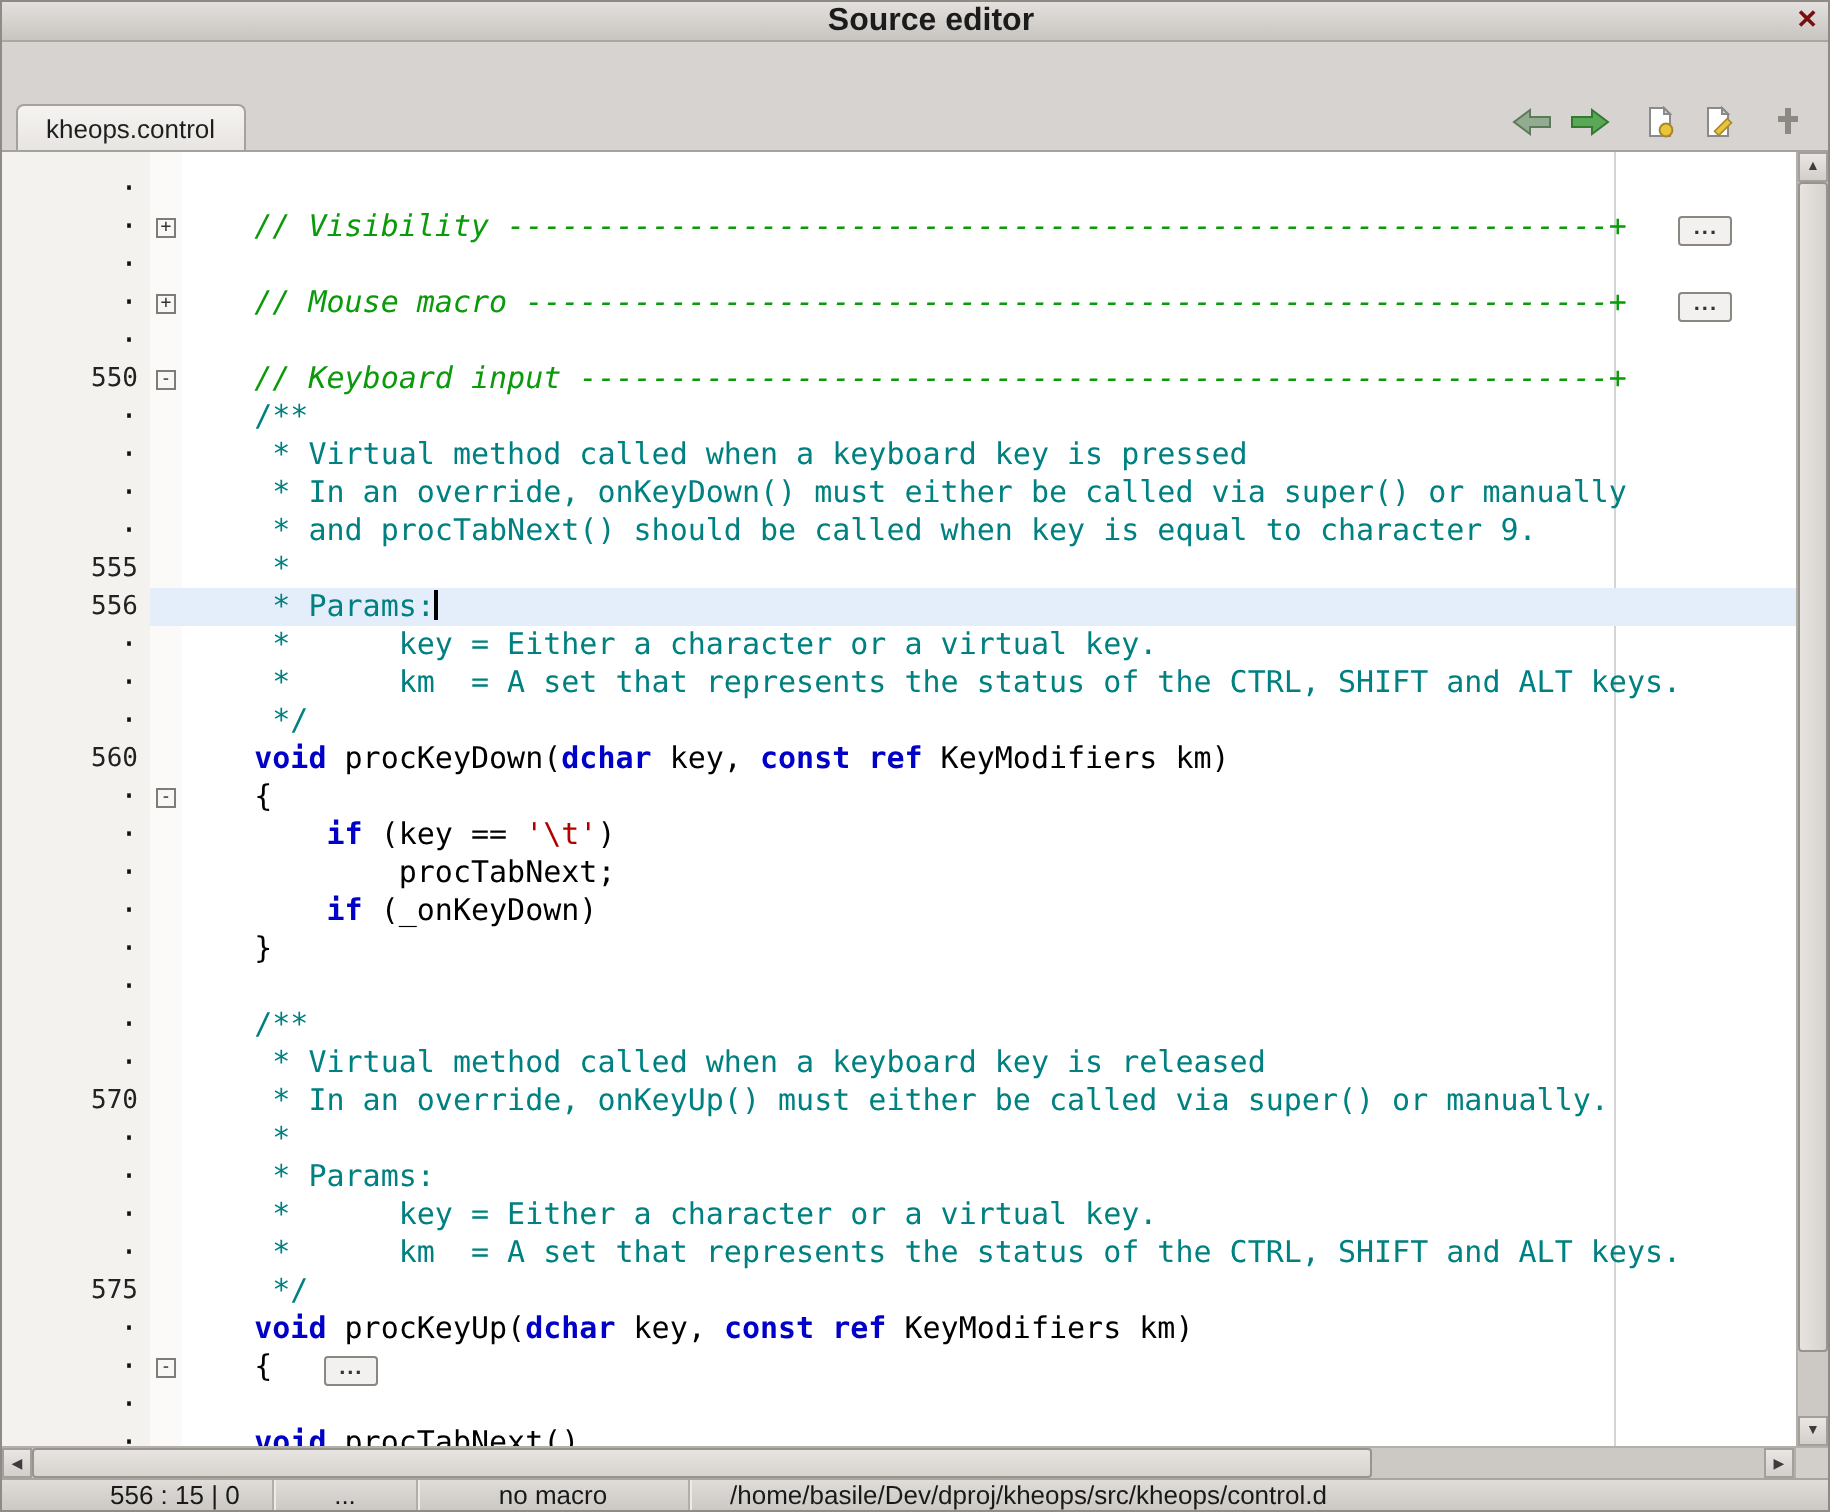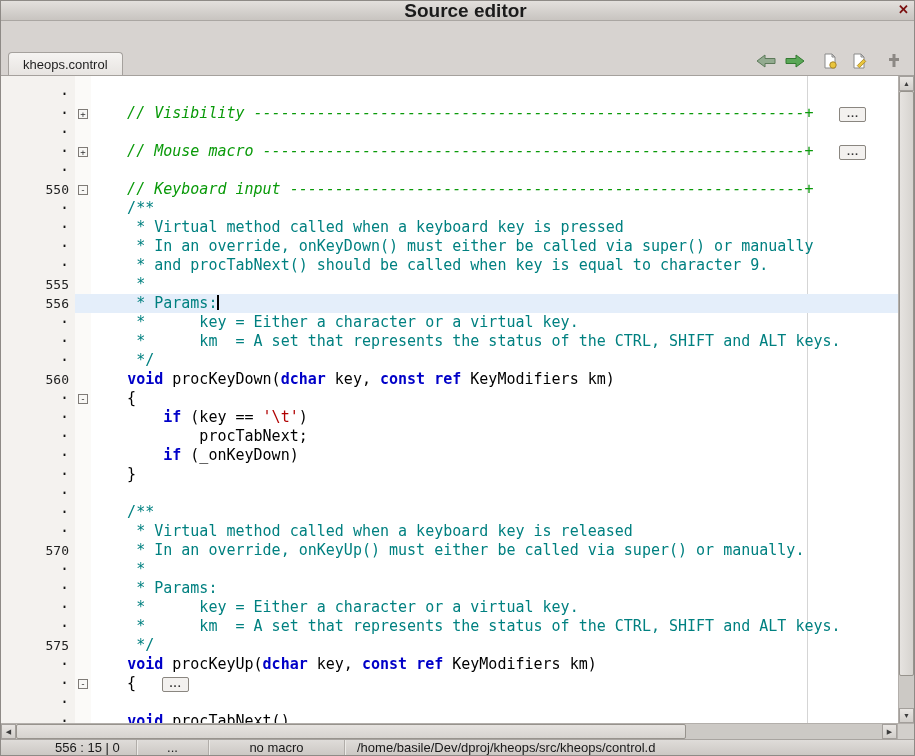--- a/index.html
+++ b/index.html
@@ -1,21 +1,21 @@
 <!DOCTYPE html>
 <html style="--c-plain: #000000; --c-comment: #0a9a0a; --c-doc: #008080; --c-kw: #0000c8; --c-str: #b00000; --c-curline: #e4eefa;"><head>
 <meta charset="utf-8">
 <style>
   * { box-sizing: border-box; margin: 0; padding: 0; }
   html,body { width:915px; height:756px; overflow:hidden; font-family:"Liberation Sans",sans-serif; }
   .window { width:915px; height:756px; border:1px solid #8e8a86; background:#d7d3d0; display:flex; flex-direction:column; position:relative; }
 
   
   .titlebar { height:20px; flex:0 0 20px; background:linear-gradient(#e3e0dd,#c8c4c0); border-bottom:1px solid #aaa6a2; position:relative; display:flex; align-items:center; }
-  .title { position:absolute; left:0; right:0; text-align:center; font-size:19px; font-weight:600; color:#1b1b1b;padding-left:16px; }
+  .title { position:absolute; left:0; right:0; text-align:center; font-size:16px; font-weight:600; color:#1b1b1b;padding-left:16px; }
   .closebtn { position:absolute; right:5px; top:1px; font-size:13px; font-weight:bold; color:#7a0e0e; cursor:default; }
 
   
   .tabbar { height:27px; flex:0 0 27px; background:#d7d3d0; position:relative; display:flex; align-items:flex-end;margin-top:27px; }
   .tab { margin-left:7px; height:23px; padding:0 14px; display:flex; align-items:center; font-size:13px; color:#1e1e1e;
          background:linear-gradient(#f6f4f2,#e7e4e1); border:1px solid #a5a19d; border-bottom:none; border-radius:4px 4px 0 0; }
   .tabtools { position:absolute; right:10px; top:4px; display:flex; align-items:center; gap:9px; }
   .tool { display:inline-flex; align-items:center; justify-content:center; width:20px; height:18px; }
   .tool.gapL { margin-left:6px; }
 
@@ -52,21 +52,21 @@
   .hthumb { flex:0 0 670px; background:linear-gradient(#e6e3e0,#d6d3cf); border:1px solid #97938d; border-radius:2px; }
   .hspace { flex:1 1 auto; }
   .corner { flex:0 0 17px; background:#d2cfcb; border-left:1px solid #b3afab; }
 
   
   .statusbar { flex:1 0 auto; background:linear-gradient(#dfdcd9,#ccc8c4); border-top:1px solid #a8a4a0; display:flex; align-items:center; font-size:13px; color:#191919; }
   .sb-sec { height:100%; display:flex; align-items:center; border-right:1px solid #b1ada9; box-shadow:1px 0 0 #eceae7; }
   .sb-caret { flex:0 0 88px; padding-left:6px;margin-left:48px; }
   .sb-dots { flex:0 0 72px; justify-content:center; }
   .sb-macro { flex:0 0 136px; justify-content:center; }
-  .sb-path { flex:1 1 auto; padding-left:12px; border-right:none; box-shadow:none; }
+  .sb-path { flex:1 1 auto; padding-left:20px; border-right:none; box-shadow:none; }
 </style>
 </head>
 <body>
 
 <div class="window">
 
   <div class="titlebar">
     <span class="title">Source editor</span>
     <span class="closebtn">✕</span>
   </div>

